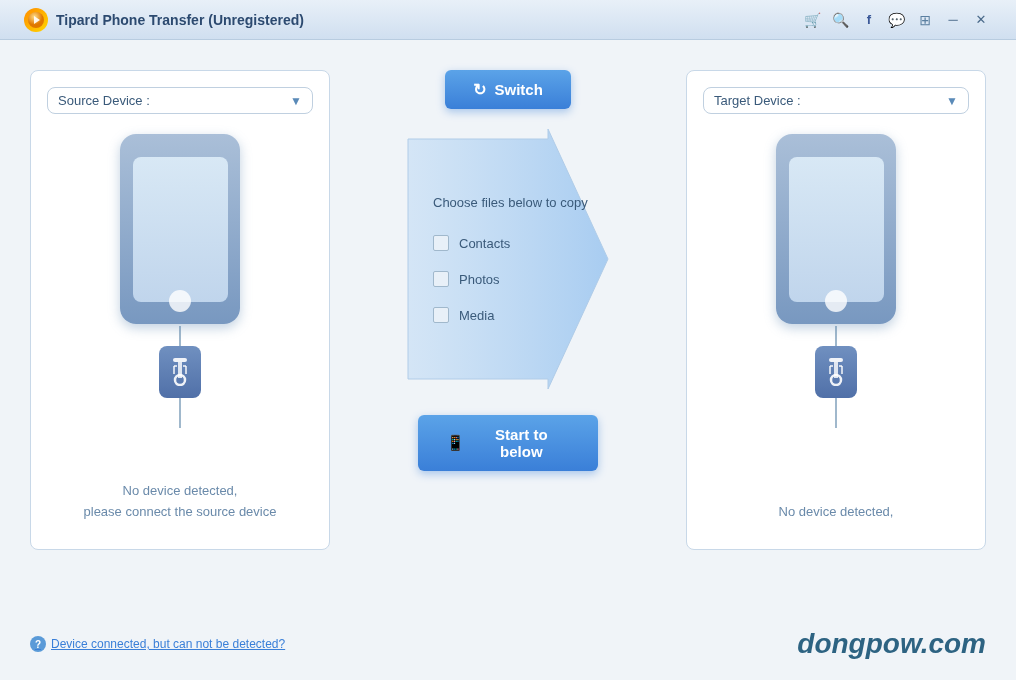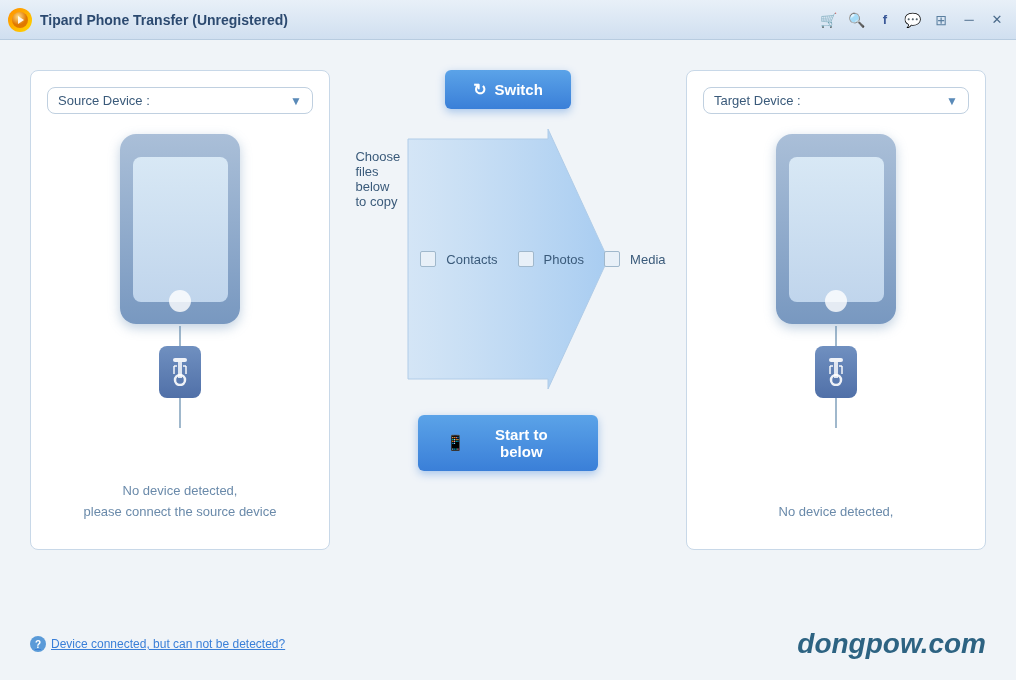--- a/index.html
+++ b/index.html
@@ -13,21 +13,21 @@
       position: relative;
     }
 
     
     .titlebar {
       background: linear-gradient(180deg, #e8f0f8 0%, #d0dff0 100%);
       height: 40px;
       display: flex;
       align-items: center;
       justify-content: space-between;
-      padding: 0 8px;
+      padding: 0 24px;
       border-bottom: 1px solid #b8cce0;
     }
     .titlebar-left {
       display: flex;
       align-items: center;
       gap: 8px;
     }
     .app-icon {
       width: 24px;
       height: 24px;
@@ -377,21 +377,21 @@
         <svg class="big-arrow" viewBox="0 0 220 280" xmlns="http://www.w3.org/2000/svg">
           <defs>
             <linearGradient id="arrowGrad" x1="0%" y1="0%" x2="100%" y2="0%">
               <stop offset="0%" stop-color="#c8dff5" stop-opacity="0.7"></stop>
               <stop offset="100%" stop-color="#a0c8f0" stop-opacity="0.9"></stop>
             </linearGradient>
           </defs>
           <path d="M10,20 L150,20 L150,10 L210,140 L150,270 L150,260 L10,260 Z" fill="url(#arrowGrad)" stroke="#b0cce8" stroke-width="1"></path>
         </svg>
 
-        <div style="position:absolute;top:30px;left:20px;right:30px;bottom:30px;display:flex;flex-direction:row;justify-content:center;gap:20px;padding-left:15px;">
+        <div style="position:absolute;top:30px;left:20px;right:30px;bottom:30px;display:flex;flex-direction:column;justify-content:center;gap:20px;padding-left:15px;">
           <div style="font-size:13px;color:#3a5a7a;margin-bottom:5px;">Choose files below to copy</div>
           <div class="file-option">
             <div class="file-checkbox"></div>
             <span>Contacts</span>
           </div>
           <div class="file-option">
             <div class="file-checkbox"></div>
             <span>Photos</span>
           </div>
           <div class="file-option">

